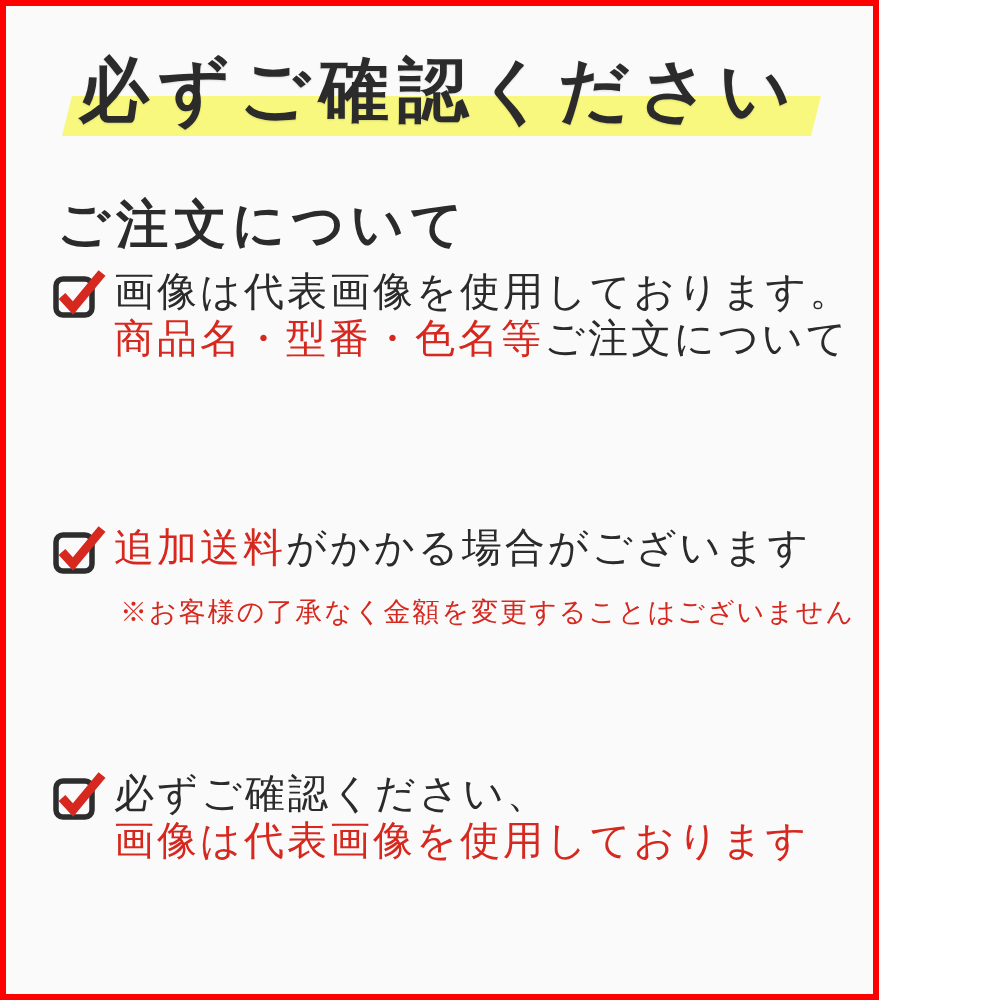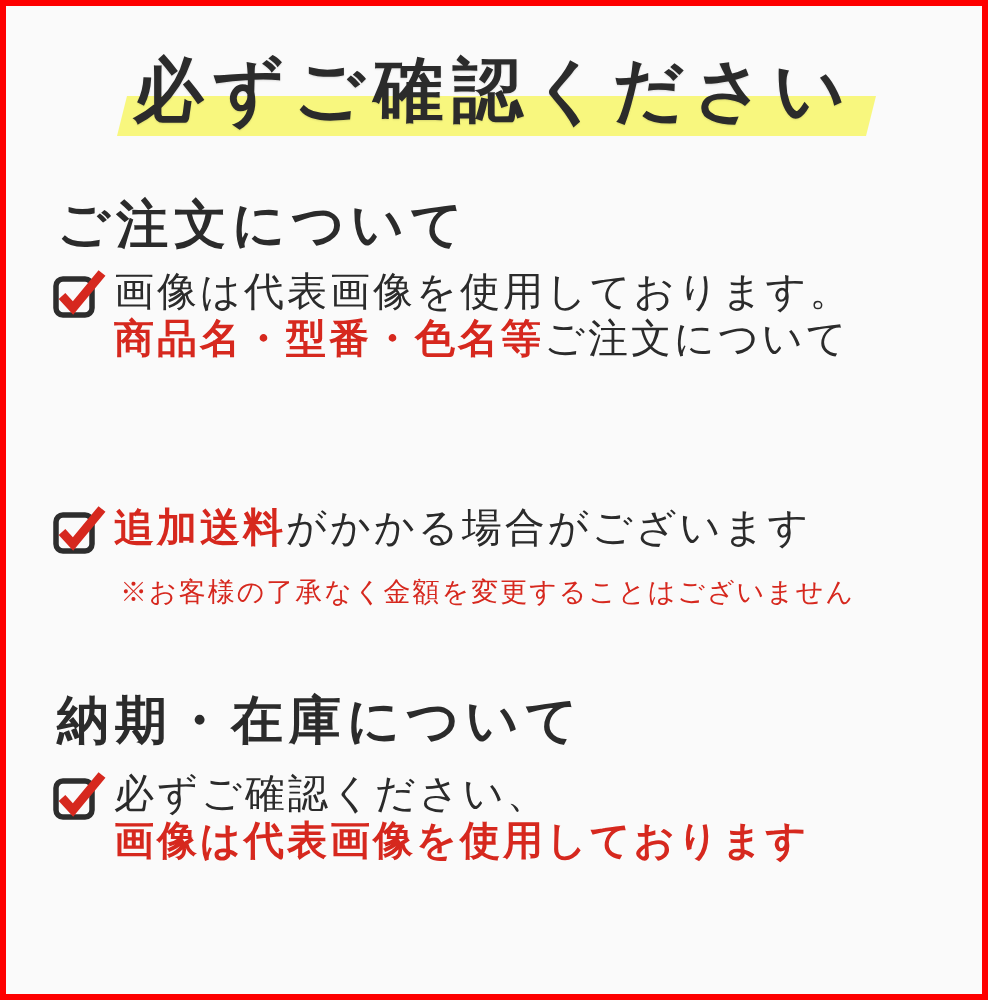--- a/index.html
+++ b/index.html
@@ -11,21 +11,21 @@
     --checkbox-dark:#2d2d2d;
   }
   html,body{margin:0;padding:0;}
   body{
     width:1000px;height:1000px;
     font-family:"Liberation Serif","DejaVu Serif",serif;
     background:#fff;
   }
   .frame{
     position:relative;
-    width:988px;height:1000px;
+    width:879px;height:1000px;
     box-sizing:border-box;
     background:var(--page-bg);
     border:6px solid var(--border-red);
     overflow:hidden;
   }
   
   .title-wrap{
     position:absolute;top:38px;left:0;right:0;
     text-align:center;
   }
@@ -74,21 +74,21 @@
     width:54px;height:50px;
     margin-top:0;
   }
   .item-text{
     font-size:40px;
     letter-spacing:3px;
     line-height:47px;
     color:var(--text-black);
     white-space:nowrap;
   }
-  .red{color:var(--accent-red);font-weight:700;}
+  .red{color:var(--accent-red);font-weight:400;}
   .note{
     font-size:27px;
     letter-spacing:2px;
     line-height:34px;
     margin-top:24px;
     padding-left:6px;
     color:var(--accent-red);
   }
 </style>
 </head>
@@ -110,32 +110,31 @@
       <rect x="4" y="11" width="36" height="36" rx="7" fill="none" stroke="var(--checkbox-dark)" stroke-width="5.5"></rect>
       <path d="M10 28 L21 40 L50 5" fill="none" stroke="var(--accent-red)" stroke-width="9"></path>
     </svg>
     <div class="item-text">
       <div><span>画像は代表画像を使用しております。</span></div>
       <div><span class="red">商品名・型番・色名等</span><span>ご注文について</span></div>
     </div>
   </div>
 
 
-  <div class="item" style="top:498px;">
+  <div class="item" style="top:518px;">
     <svg class="checkbox" viewBox="0 0 54 50">
       <rect x="4" y="11" width="36" height="36" rx="7" fill="none" stroke="var(--checkbox-dark)" stroke-width="5.5"></rect>
       <path d="M10 28 L21 40 L50 5" fill="none" stroke="var(--accent-red)" stroke-width="9"></path>
     </svg>
     <div class="item-text">
       <div><span class="red">追加送料</span><span>がかかる場合がございます</span></div>
       <div class="note">※お客様の了承なく金額を変更することはございません</div>
     </div>
   </div>
 
-  <div class="section-heading" style="top:680px;">納期・在庫について</div>
 
   <div class="item" style="top:764px;">
     <svg class="checkbox" viewBox="0 0 54 50">
       <rect x="4" y="11" width="36" height="36" rx="7" fill="none" stroke="var(--checkbox-dark)" stroke-width="5.5"></rect>
       <path d="M10 28 L21 40 L50 5" fill="none" stroke="var(--accent-red)" stroke-width="9"></path>
     </svg>
     <div class="item-text">
       <div><span>必ずご確認ください、</span></div>
       <div><span class="red">画像は代表画像を使用しております</span></div>
     </div>

